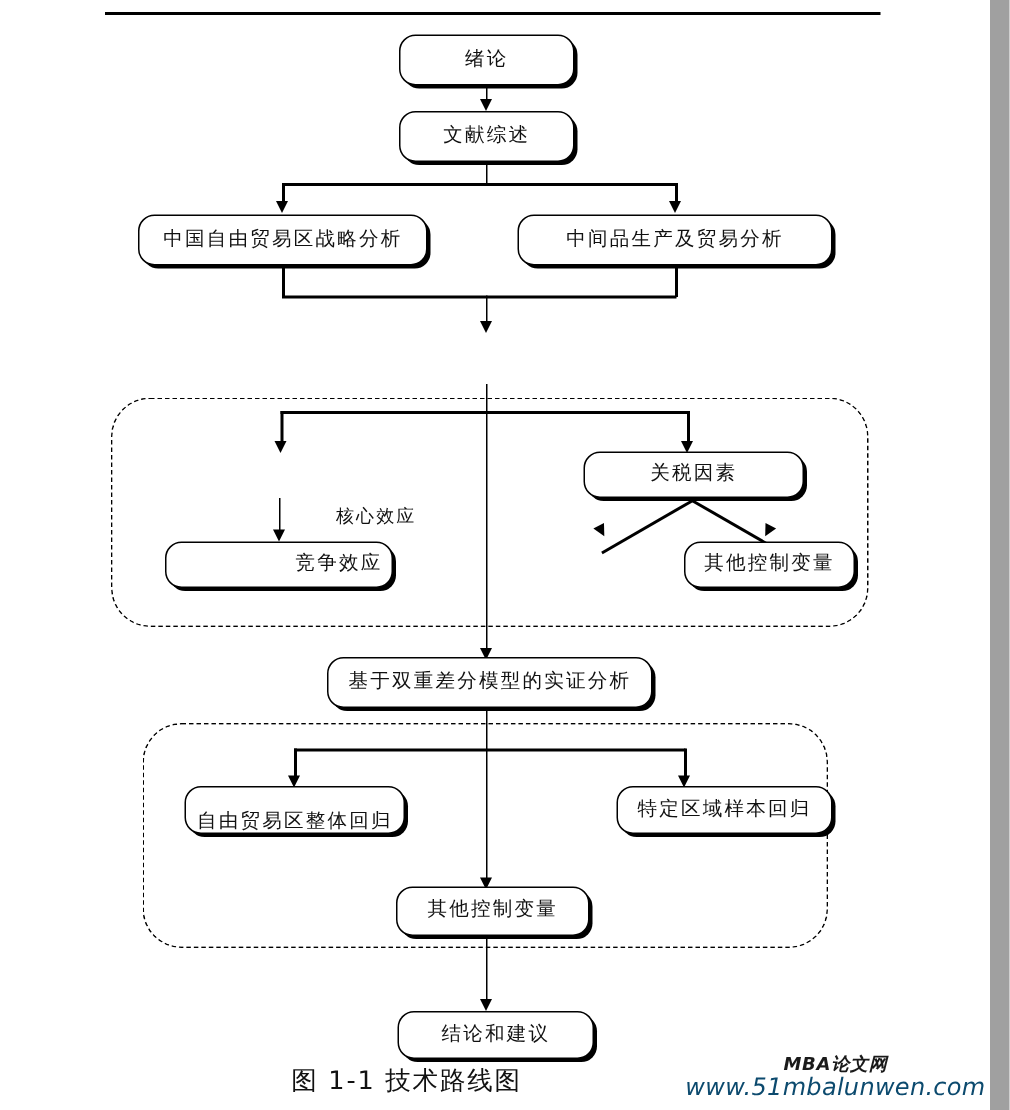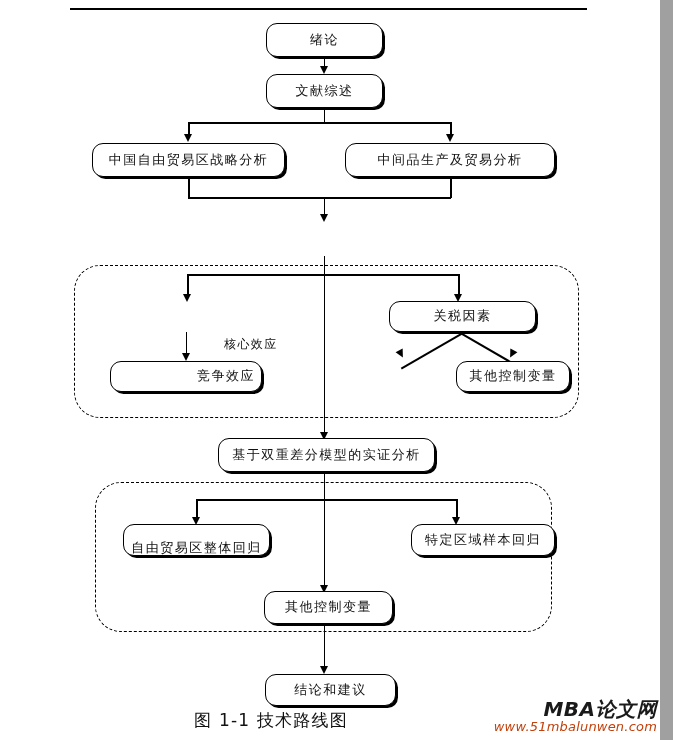--- a/index.html
+++ b/index.html
@@ -138,31 +138,32 @@
   
   .watermark {
     position: absolute;
     right: 16px;
     bottom: 6px;
     text-align: right;
     z-index: 20;
     line-height: 1.1;
   }
   .watermark .wm-brand {
-    font-size: 20px;
+    font-size: 12px;
     font-style: italic;
     font-weight: bold;
     color: #1a1a1a;
     letter-spacing: 0.5px;
     display: block;
+    text-align: center;
   }
   .watermark .wm-url {
-    font-size: 13px;
+    font-size: 16px;
     font-style: italic;
-    color: #c2410c;
+    color: #0c4a6e;
     letter-spacing: 0.2px;
     display: block;
   }
 </style>
 </head>
 <body>
 
 <div id="page">
 
   <div class="top-rule"></div>

